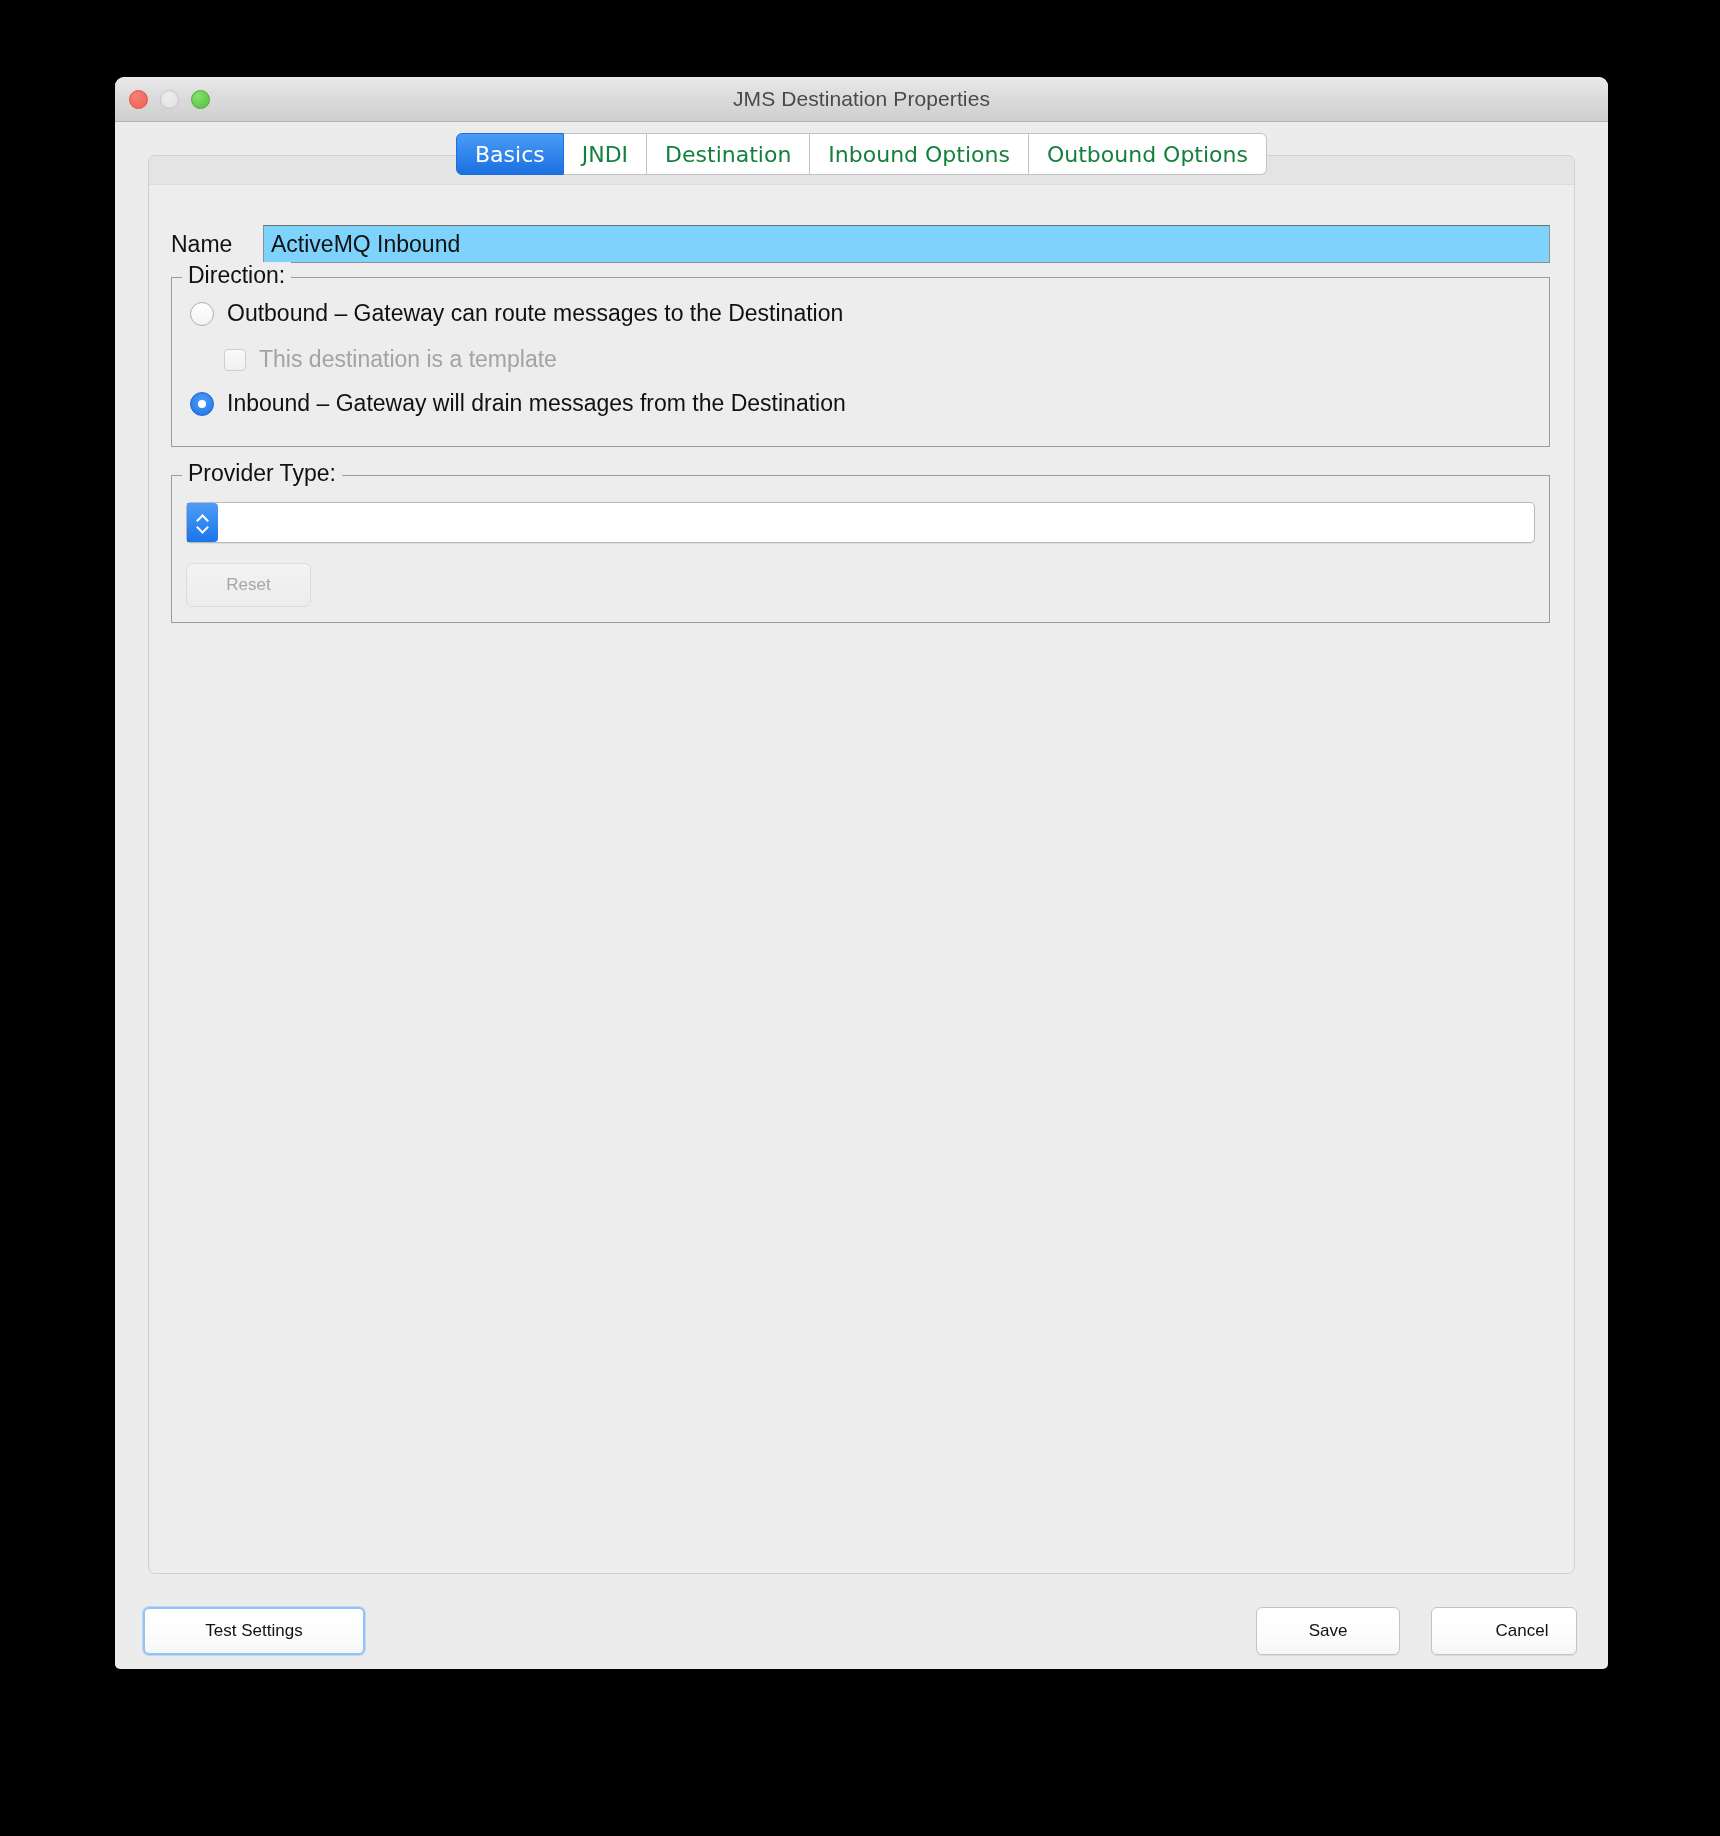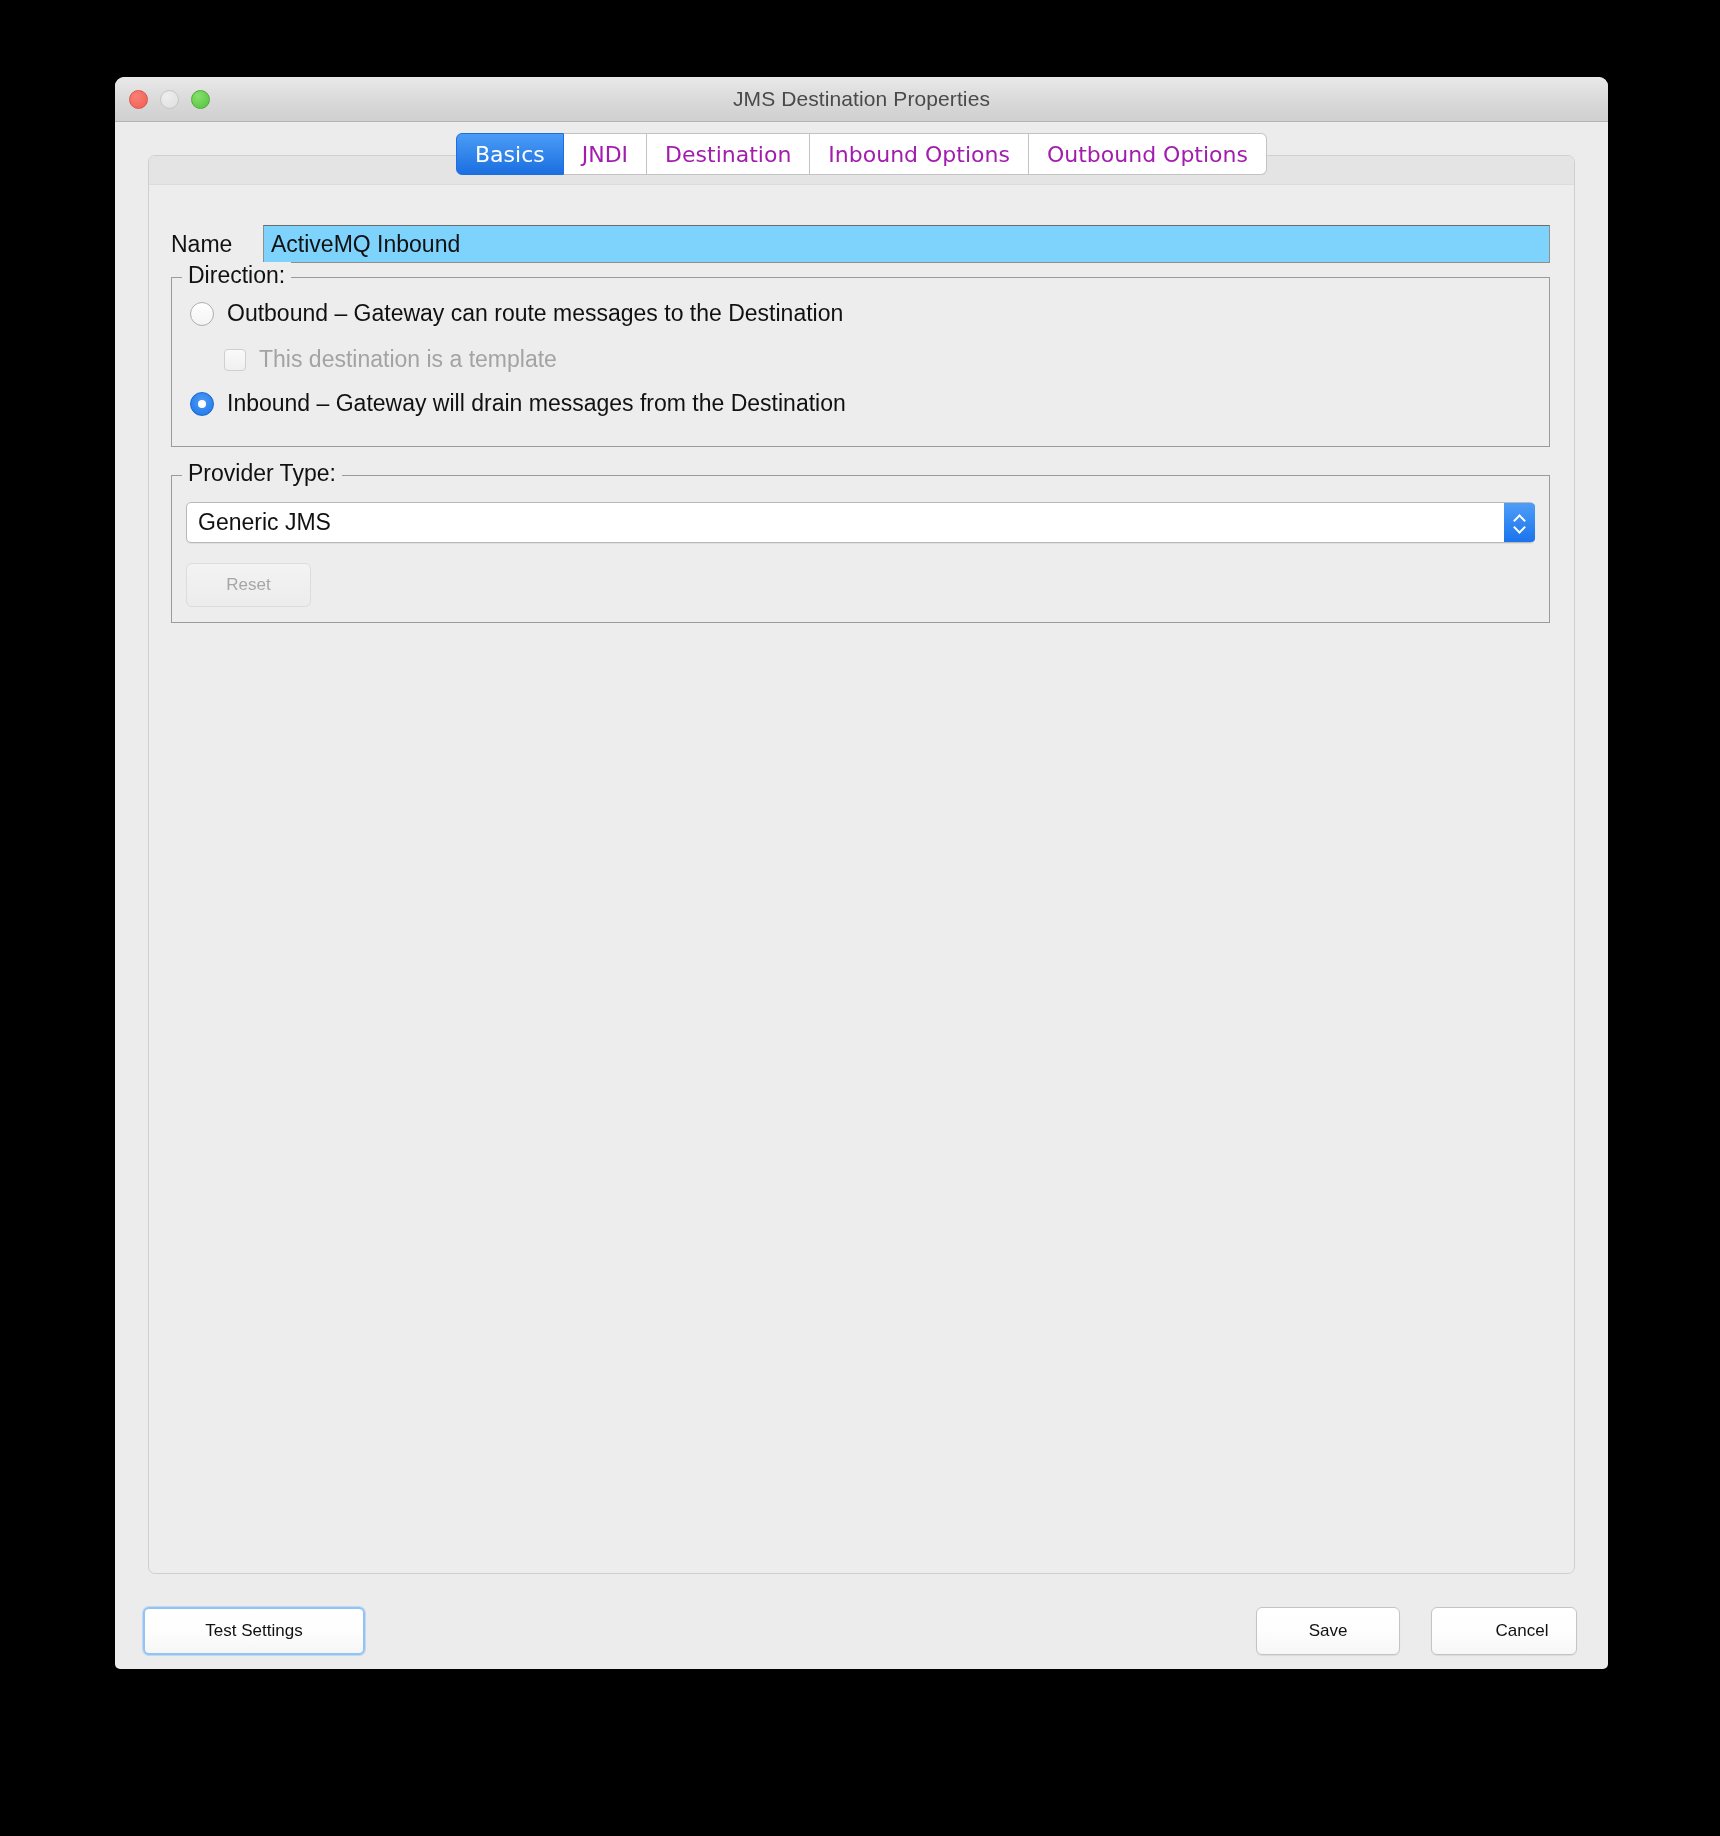--- a/index.html
+++ b/index.html
@@ -69,21 +69,21 @@
     height: 42px;
     display: flex;
     justify-content: center;
     z-index: 6;
   }
   .tab {
     height: 42px;
     line-height: 42px;
     padding: 0 18px;
     font-size: 22px;
-    color: #a21caf;
+    color: #15803d;
     background: #ffffff;
     border: 1px solid #c3c3c3;
     border-left: none;
     box-sizing: border-box;
     white-space: nowrap;
     font-family: "DejaVu Sans", sans-serif;
   }
   .tab:first-child {
     border-left: 1px solid #c3c3c3;
     border-radius: 6px 0 0 6px;
@@ -390,21 +390,20 @@
         <div class="opt-row" style="left:18px; top:112px;">
           <div class="radio checked"></div>
           <div class="opt-label">Inbound – Gateway will drain messages from the Destination</div>
         </div>
       </div>
 
       <div class="group" id="provider-group">
         <div class="group-legend">Provider Type:</div>
 
         <div class="combo">
-          <div class="combo-value">Generic JMS</div>
           <div class="combo-stepper">
             <div class="chev up"></div>
             <div class="chev down"></div>
           </div>
         </div>
 
         <div class="btn disabled" id="reset-button">Reset</div>
       </div>
 
     </div>

